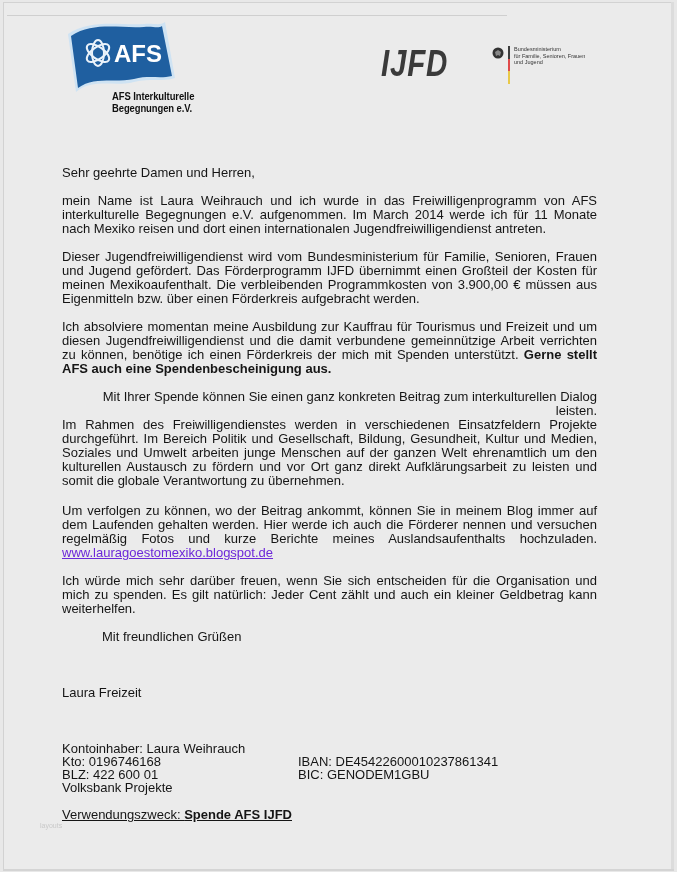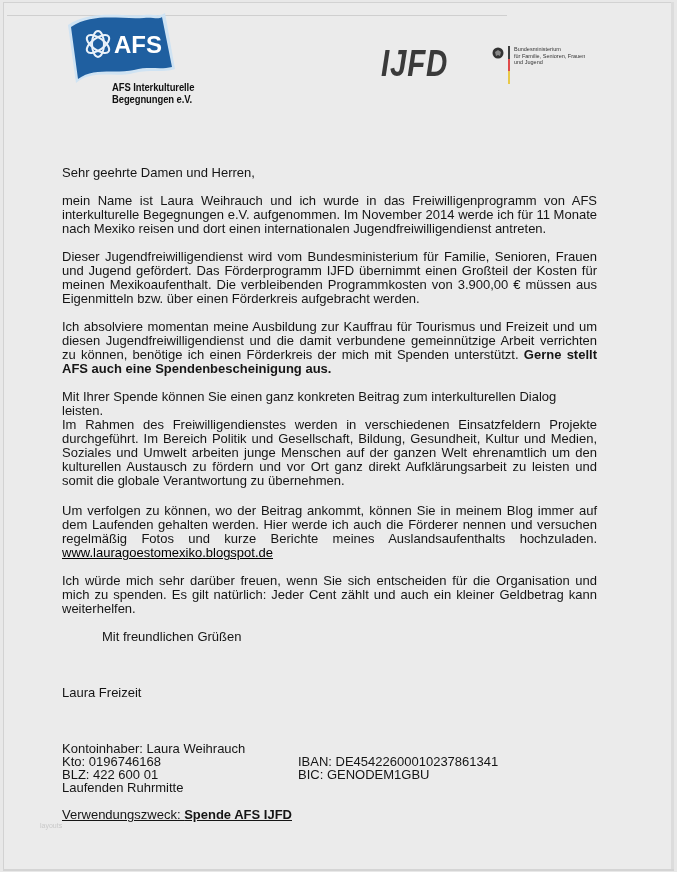--- a/index.html
+++ b/index.html
@@ -12,21 +12,21 @@
     .top-rule {
       position: absolute; left: 7px; top: 15px; width: 500px; height: 1px; background: #cfcfcf;
     }
     .right-edge {
       position: absolute; right: 3px; top: 2px; width: 3px; height: 868px; background: #dcdcdc;
     }
     .bottom-edge {
       position: absolute; left: 3px; bottom: 1px; width: 671px; height: 2px; background: #d4d4d4;
     }
     
-    .afs-logo { position: absolute; left: 62px; top: 11px; width: 140px; height: 95px; }
+    .afs-logo { position: absolute; left: 62px; top: 20px; width: 140px; height: 95px; }
     .afs-flag { position: absolute; left: 0; top: 0; }
     .afs-name {
       position: absolute; left: 50px; top: 70px; font-weight: bold; font-size: 10.5px;
       line-height: 12px; color: #111; letter-spacing: -0.1px; white-space: nowrap;
       transform: scaleX(0.9); transform-origin: left top;
     }
     
     .ijfd-logo {
       position: absolute; left: 381px; top: 44px; font-size: 36px; font-weight: bold;
       font-style: italic; color: #3a3a3a; letter-spacing: 1px; line-height: 40px;
@@ -42,21 +42,21 @@
       white-space: nowrap;
     }
     
     .letter {
       position: absolute; left: 62px; top: 166px; width: 535px;
       font-size: 13px; line-height: 14px; color: #151515;
     }
     .letter p { text-align: justify; margin-bottom: 14px; }
     .letter p.greeting { margin-bottom: 14px; }
     .letter .bold { font-weight: bold; }
-    .blog-link { color: #000000; text-decoration: underline; }
+    .blog-link { color: #6d28d9; text-decoration: underline; }
     .last-line-justify { text-align-last: justify; margin-top: 16px; }
     .salutation-close { margin-bottom: 42px !important; margin-left: 40px; }
     .signature-name { margin-bottom: 42px !important; }
     .bank { display: grid; grid-template-columns: 236px auto; line-height: 13px; margin-bottom: 14px; margin-top: 6px; }
     .purpose { line-height: 14px; text-decoration: underline; }
     .watermark {
       position: absolute; left: 40px; top: 822px; font-size: 7px; color: #c9c9c9;
     }
     .block-line { display: block; }
   </style>
@@ -95,45 +95,45 @@
   <div class="flag-bar"></div>
   <div class="ministry-text">
     <span class="block-line">Bundesministerium</span>
     <span class="block-line">für Familie, Senioren, Frauen</span>
     <span class="block-line">und Jugend</span>
   </div>
 </div>
 
 <div class="letter">
   <p class="greeting">Sehr geehrte Damen und Herren,</p>
-  <p>mein Name ist Laura Weihrauch und ich wurde in das Freiwilligenprogramm von AFS interkulturelle Begegnungen e.V. aufgenommen. Im November 2014 werde ich für 11 Monate nach Mexiko reisen und dort einen internationalen Jugendfreiwilligendienst antreten.</p>
+  <p>mein Name ist Laura Weihrauch und ich wurde in das Freiwilligenprogramm von AFS interkulturelle Begegnungen e.V. aufgenommen. Im March 2014 werde ich für 11 Monate nach Mexiko reisen und dort einen internationalen Jugendfreiwilligendienst antreten.</p>
   <p>Dieser Jugendfreiwilligendienst wird vom Bundesministerium für Familie, Senioren, Frauen und Jugend gefördert. Das Förderprogramm IJFD übernimmt einen Großteil der Kosten für meinen Mexikoaufenthalt. Die verbleibenden Programmkosten von 3.900,00 € müssen aus Eigenmitteln bzw. über einen Förderkreis aufgebracht werden.</p>
   <p>
     <span>Ich absolviere momentan meine Ausbildung zur Kauffrau für Tourismus und Freizeit und um diesen Jugendfreiwilligendienst und die damit verbundene gemeinnützige Arbeit verrichten zu können, benötige ich einen Förderkreis der mich mit Spenden unterstützt. </span><span class="bold">Gerne stellt AFS auch eine Spendenbescheinigung aus.</span>
   </p>
   <p>
-    <span class="block-line" style="text-align:left">Mit Ihrer Spende können Sie einen ganz konkreten Beitrag zum interkulturellen Dialog leisten.</span>
+    <span class="block-line" style="text-align:right">Mit Ihrer Spende können Sie einen ganz konkreten Beitrag zum interkulturellen Dialog leisten.</span>
     <span>Im Rahmen des Freiwilligendienstes werden in verschiedenen Einsatzfeldern Projekte durchgeführt. Im Bereich Politik und Gesellschaft, Bildung, Gesundheit, Kultur und Medien, Soziales und Umwelt arbeiten junge Menschen auf der ganzen Welt ehrenamtlich um den kulturellen Austausch zu fördern und vor Ort ganz direkt Aufklärungsarbeit zu leisten und somit die globale Verantwortung zu übernehmen.</span>
   </p>
   <p>
     <span class="block-line last-line-justify">Um verfolgen zu können, wo der Beitrag ankommt, können Sie in meinem Blog immer auf dem Laufenden gehalten werden. Hier werde ich auch die Förderer nennen und versuchen regelmäßig Fotos und kurze Berichte meines Auslandsaufenthalts hochzuladen.</span>
     <a class="blog-link">www.lauragoestomexiko.blogspot.de</a>
   </p>
   <p>Ich würde mich sehr darüber freuen, wenn Sie sich entscheiden für die Organisation und mich zu spenden. Es gilt natürlich: Jeder Cent zählt und auch ein kleiner Geldbetrag kann weiterhelfen.</p>
   <p class="salutation-close">Mit freundlichen Grüßen</p>
   <p class="signature-name">Laura Freizeit</p>
 
   <div class="bank">
     <span>Kontoinhaber: Laura Weihrauch</span>
       <span></span>
     <span>Kto:  0196746168</span>
     <span>IBAN: DE45422600010237861341</span>
     <span>BLZ: 422 600 01</span>
     <span>BIC: GENODEM1GBU</span>
-    <span>Laufenden Ruhrmitte</span>
+    <span>Volksbank Projekte</span>
       <span></span>
   </div>
   <div class="purpose">
     <span>Verwendungszweck: </span><span class="bold">Spende AFS IJFD</span>
   </div>
 </div>
 
 <div class="watermark">layouts</div>
 
 </body></html>

